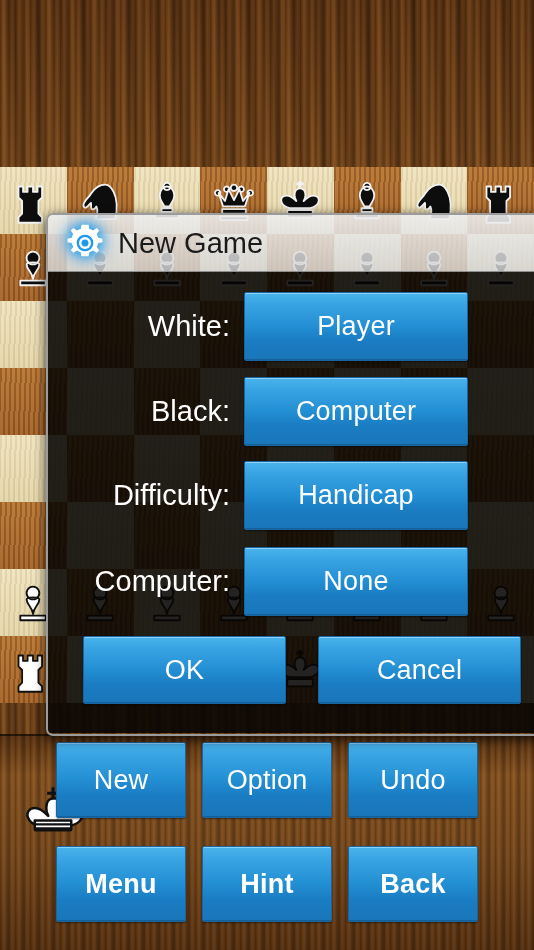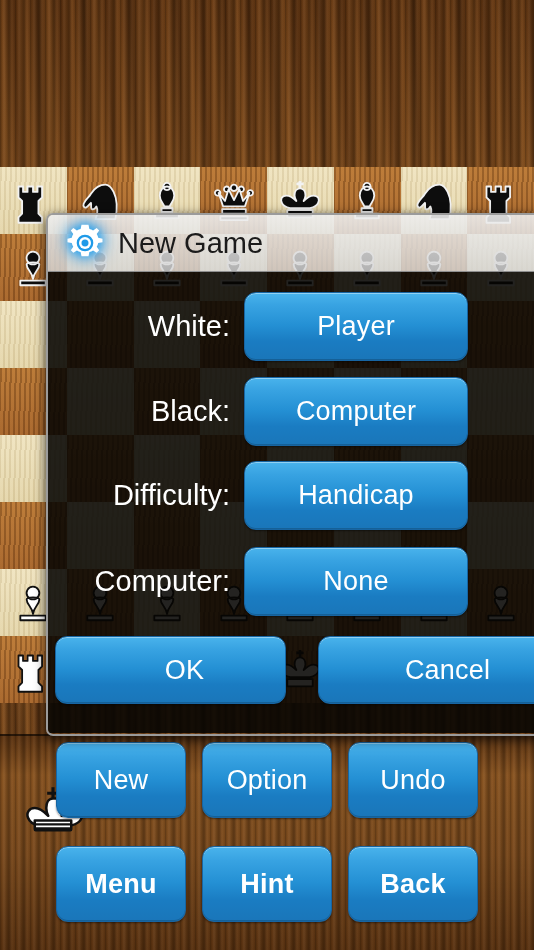--- a/index.html
+++ b/index.html
@@ -115,21 +115,21 @@
     top: 786px;
     width: 62px;
     height: 48px;
   }
   .turn-indicator svg { width: 62px; height: 48px; display: block; }
 
   
   .btn {
     position: relative;
     border: 1px solid #1765a3;
-    border-radius: 12px;
+    border-radius: 2px;
     background: linear-gradient(180deg,
       #49b3ec 0%,
       #38a3e2 18%,
       #2490d4 48%,
       #1a7cc2 72%,
       #1a76b9 100%);
     box-shadow:
       inset 0 1px 0 rgba(255,255,255,0.40),
       inset 0 -1px 0 rgba(0,0,0,0.18),
       0 1px 2px rgba(0,0,0,0.45);
@@ -243,21 +243,20 @@
     top: 364px;
     width: 508px;
     display: flex;
     justify-content: center;
     gap: 32px;
   }
   .action-btn {
     width: 201px;
     height: 66px;
     font-size: 27px;
-    padding-left: 28px;
   }
 </style>
 </head>
 <body>
 
 <div id="app">
 
   <div class="wood-bg"></div>
 
   <div class="board">

